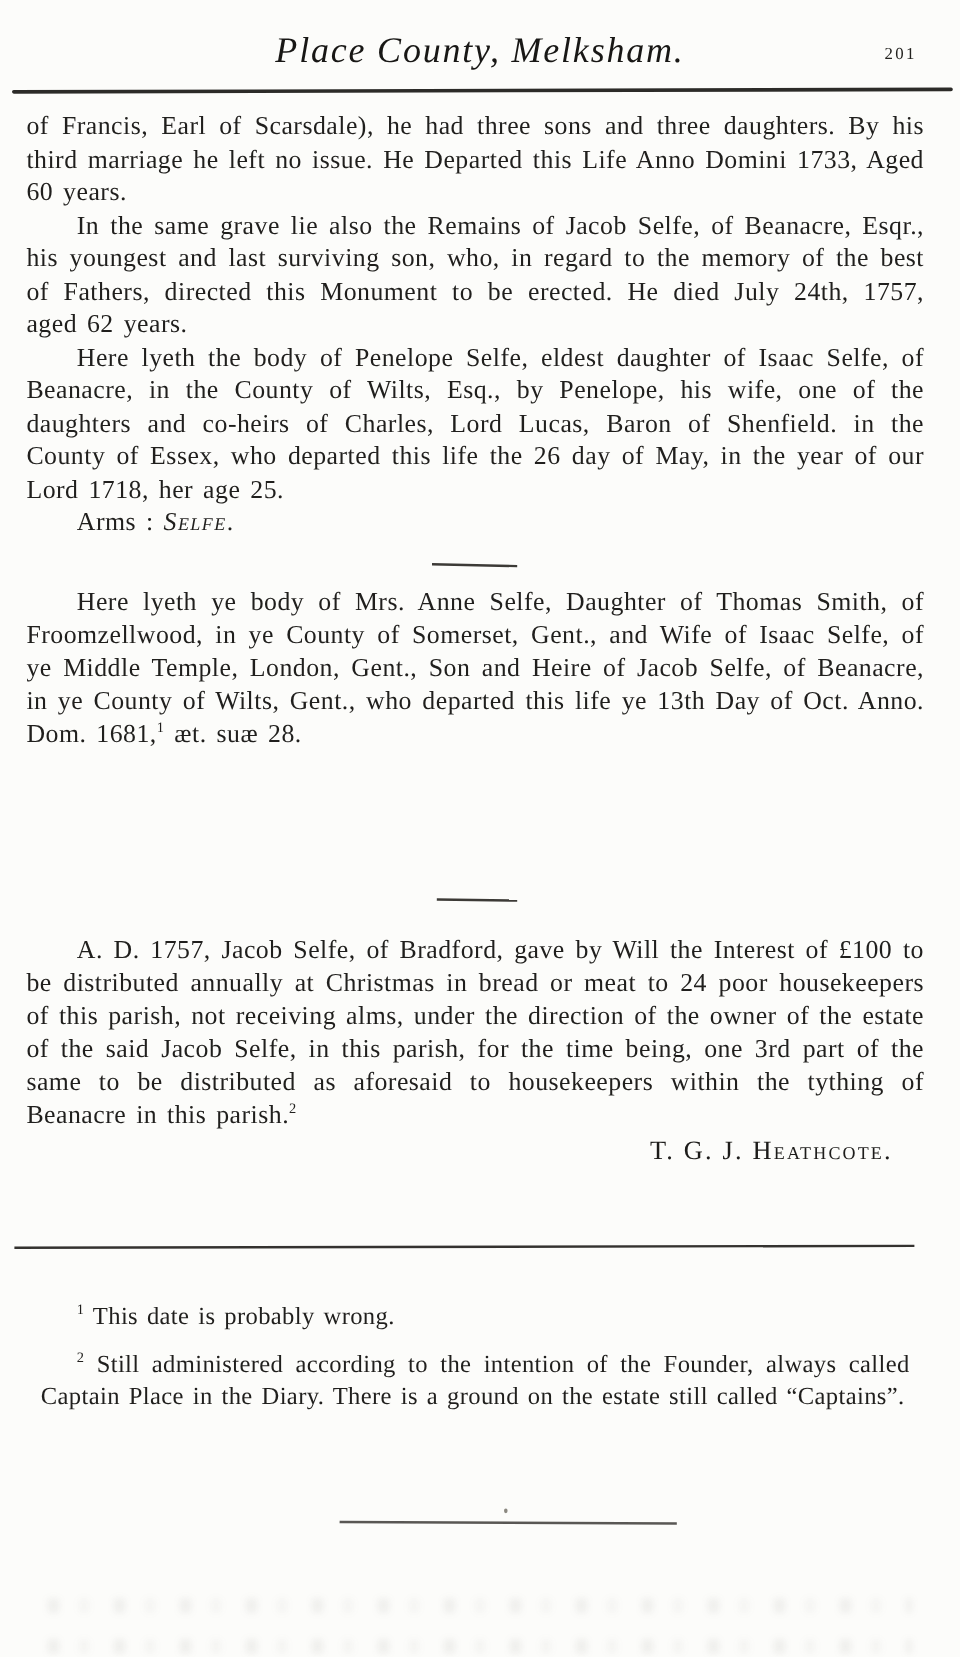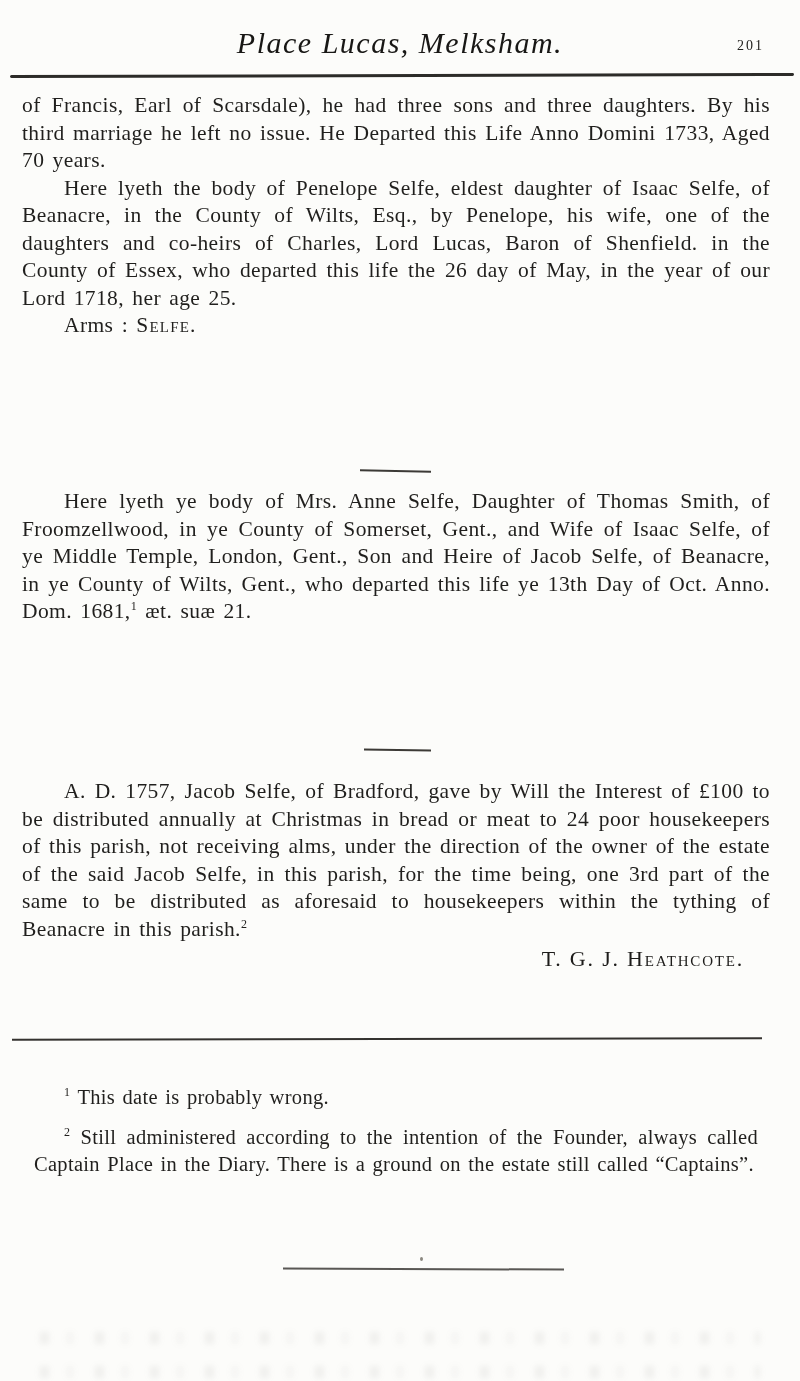--- a/index.html
+++ b/index.html
@@ -44,21 +44,21 @@
     left: 22px;
     width: 748px;
     font-size: 21.5px;
     line-height: 27.5px;
     text-align: justify;
     letter-spacing: 0.4px;
     word-spacing: 2.5px;
   }
   .block p { margin: 0; }
   .indent { text-indent: 42px; }
-  .sc { font-variant: small-caps; letter-spacing: 1.2px; }
+  .sc { font-variant: small-caps; letter-spacing: 1.2px; font-style: italic; }
   sup {
     font-size: 12px;
     line-height: 0;
     vertical-align: super;
   }
   .blazon { font-style: italic; }
 
   #block-a { top: 92px; }
   #block-b { top: 488px; }
   #block-c { top: 778px; }
@@ -120,34 +120,35 @@
       rgba(120,118,112,0.10) 26px 34px, rgba(0,0,0,0) 34px 55px);
   }
   #noise-1 { top: 1332px; }
   #noise-2 { top: 1366px; }
 </style>
 </head>
 <body>
 
 <div class="page">
 
-  <div class="running-title">Place Lucas, Melksham.</div>
+  <div class="running-title">Place County, Melksham.</div>
   <div class="page-number">201</div>
   <div class="rule-top"></div>
 
   <div class="block" id="block-a">
-    <p>of Francis, Earl of Scarsdale), he had three sons and three daughters. By his third marriage he left no issue.  He Departed this Life Anno Domini 1733, Aged 70 years.</p>
+    <p>of Francis, Earl of Scarsdale), he had three sons and three daughters. By his third marriage he left no issue.  He Departed this Life Anno Domini 1733, Aged 60 years.</p>
+    <p class="indent">In the same grave lie also the Remains of Jacob Selfe, of Beanacre, Esqr., his youngest and last surviving son, who, in regard to the memory of the best of Fathers, directed this Monument to be erected.  He died July 24th, 1757, aged 62 years.</p>
     <p class="indent">Here lyeth the body of Penelope Selfe, eldest daughter of Isaac Selfe, of Beanacre, in the County of Wilts, Esq., by Penelope, his wife, one of the daughters and co-heirs of Charles, Lord Lucas, Baron of Shenfield. in the County of Essex, who departed this life the 26 day of May, in the year of our Lord 1718, her age 25.</p>
     <p class="indent"><span>Arms :</span> <span class="sc">Selfe</span><span>.</span></p>
   </div>
 
   <div class="divider" id="divider-1"></div>
 
   <div class="block" id="block-b">
-    <p class="indent"><span>Here lyeth ye body of Mrs. Anne Selfe, Daughter of Thomas Smith, of Froomzellwood, in ye County of Somerset, Gent., and Wife of Isaac Selfe, of ye Middle Temple, London, Gent., Son and Heire of Jacob Selfe, of Beanacre, in ye County of Wilts, Gent., who departed this life ye 13th Day of Oct. Anno. Dom. 1681,</span><sup>1</sup><span> æt. suæ 21.</span></p>
+    <p class="indent"><span>Here lyeth ye body of Mrs. Anne Selfe, Daughter of Thomas Smith, of Froomzellwood, in ye County of Somerset, Gent., and Wife of Isaac Selfe, of ye Middle Temple, London, Gent., Son and Heire of Jacob Selfe, of Beanacre, in ye County of Wilts, Gent., who departed this life ye 13th Day of Oct. Anno. Dom. 1681,</span><sup>1</sup><span> æt. suæ 28.</span></p>
   </div>
 
   <div class="divider" id="divider-2"></div>
 
   <div class="block" id="block-c">
     <p class="indent"><span>A. D. 1757, Jacob Selfe, of Bradford, gave by Will the Interest of £100 to be distributed annually at Christmas in bread or meat to 24 poor housekeepers of this parish, not receiving alms, under the direction of the owner of the estate of the said Jacob Selfe, in this parish, for the time being, one 3rd part of the same to be distributed as aforesaid to housekeepers within the tything of Beanacre in this parish.</span><sup>2</sup></p>
   </div>
 
   <div class="signature">T. G. J. Heathcote.</div>
 

